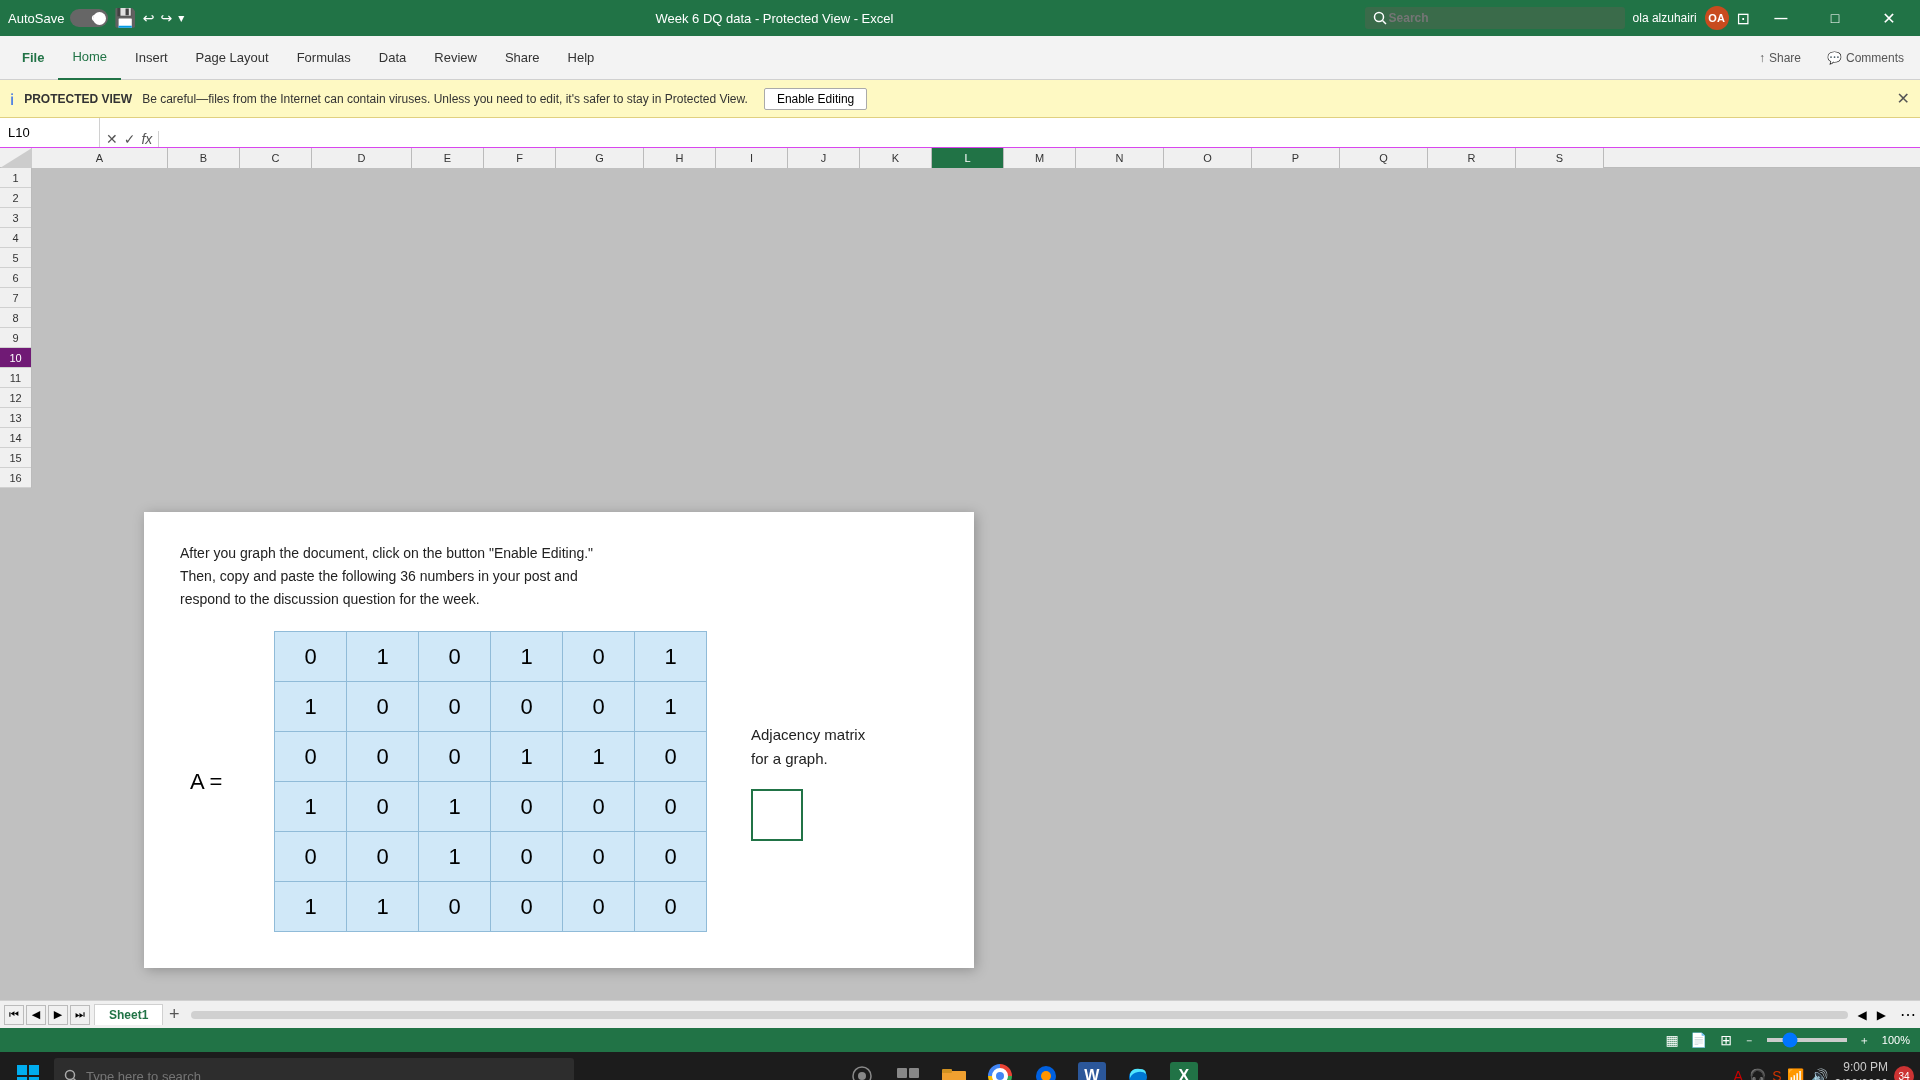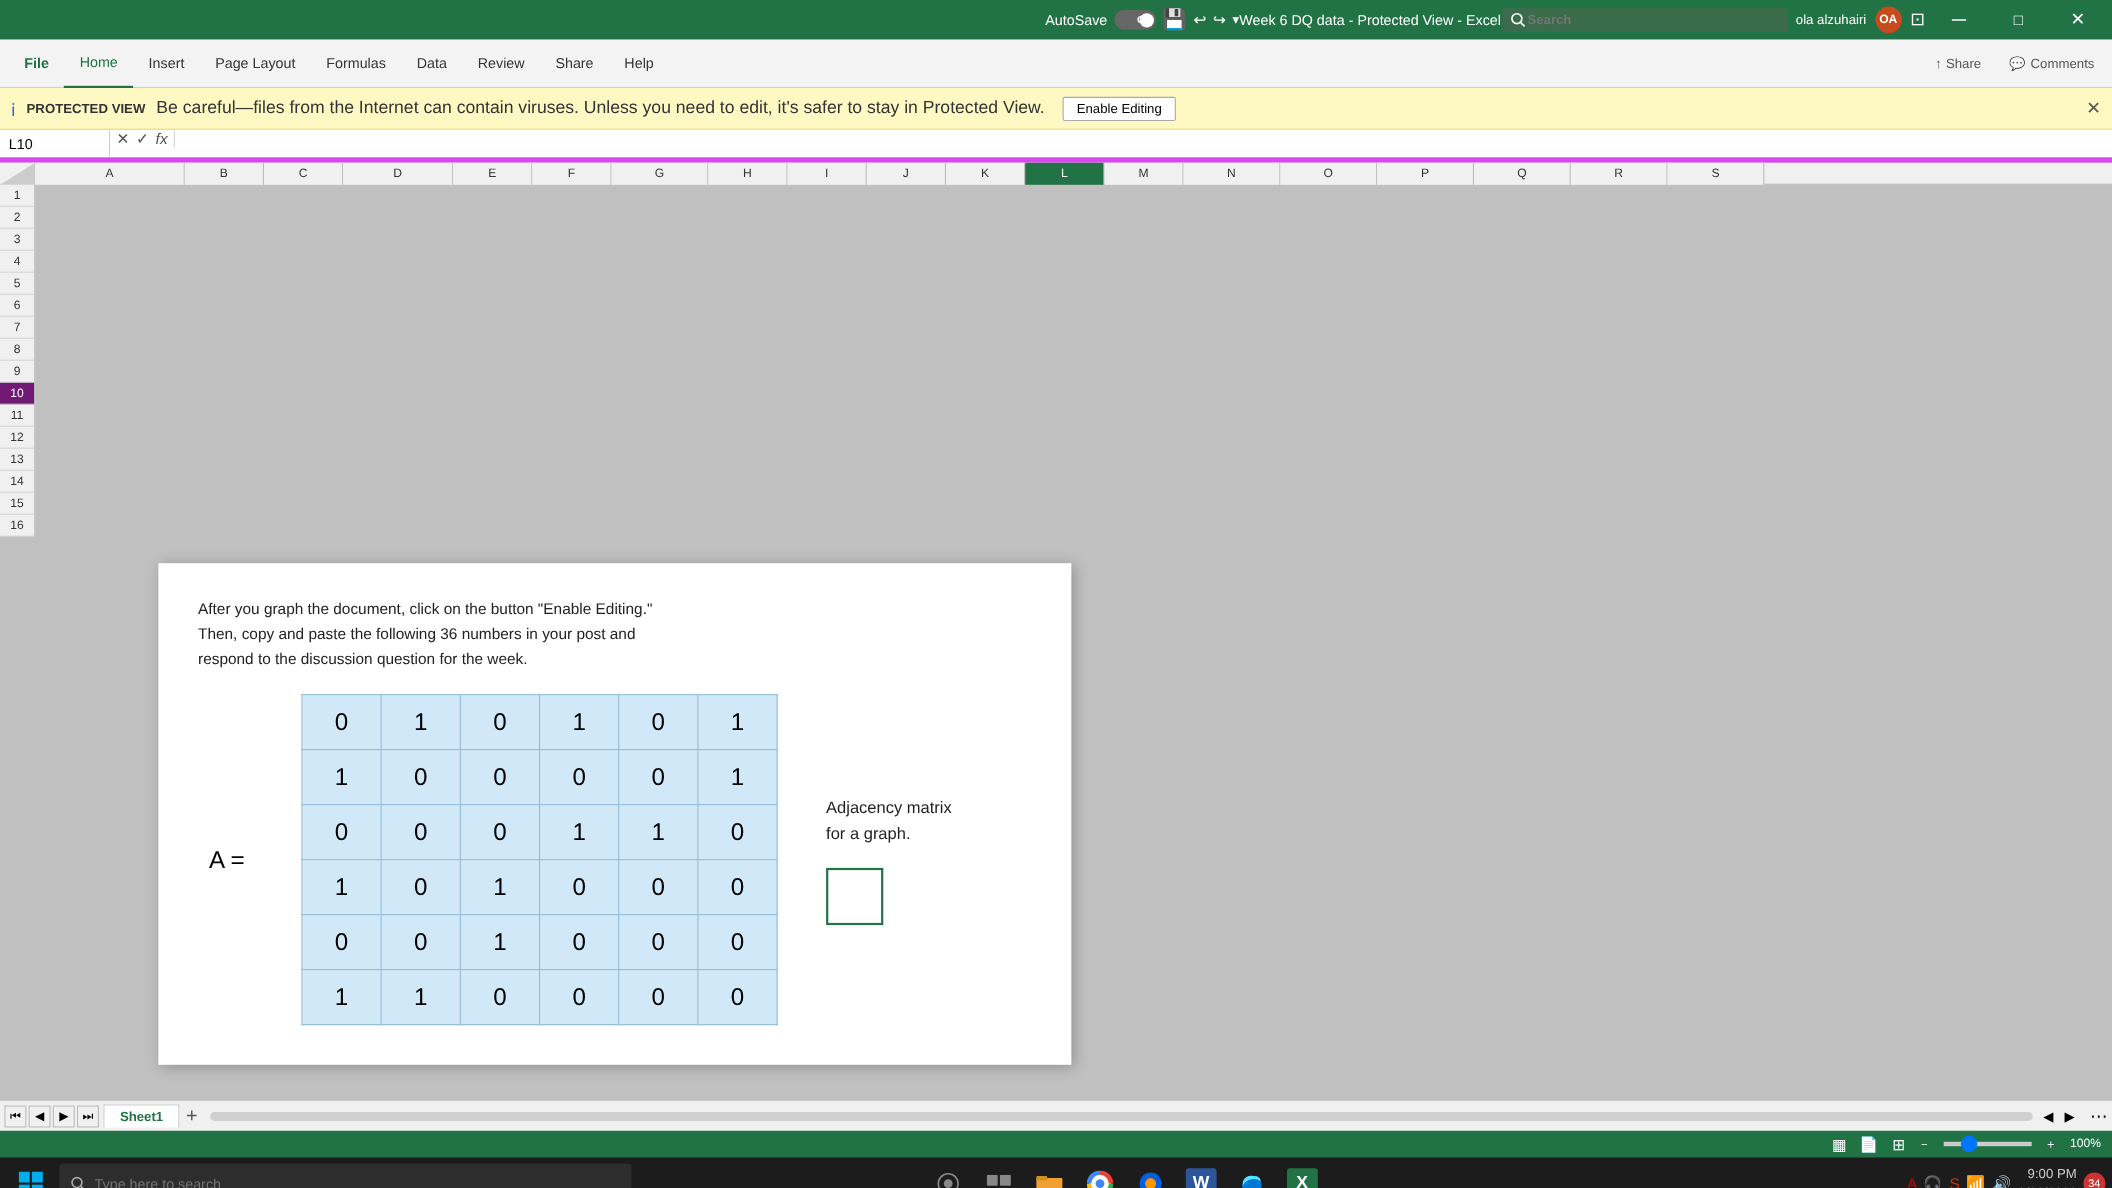--- a/index.html
+++ b/index.html
@@ -1,20 +1,20 @@
 <!DOCTYPE html>
 <html><head>
   <meta charset="utf-8">
   <style>
     * { margin: 0; padding: 0; box-sizing: border-box; }
     body { width: 1920px; height: 1080px; overflow: hidden; font-family: 'Segoe UI', Arial, sans-serif; background: #c0c0c0; }
 
     
     #title-bar {
-      width: 100%; height: 36px; background: #217346; display: flex; align-items: center; justify-content: flex-end;
+      width: 100%; height: 36px; background: #217346; display: flex; align-items: center; justify-content: space-between;
       color: white; padding: 0 8px;
     }
     #title-bar-left { display: flex; align-items: center; gap: 6px; font-size: 13px; }
     #autosave-toggle {
       background: #777; border-radius: 10px; width: 36px; height: 16px; display: flex; align-items: center; padding: 2px; cursor: pointer; position: relative;
     }
     #title-bar-center { display: flex; align-items: center; gap: 8px; }
     #title-center-text { font-size: 13px; }
     #search-bar {
       background: #e8f0e9; border: none; border-radius: 3px; width: 280px; height: 22px; padding: 0 8px 0 28px; font-size: 12px; color: #333;
@@ -30,29 +30,29 @@
     .ribbon-tab.active { color: #217346; border-bottom: 2px solid #217346; }
     #ribbon-right { margin-left: auto; display: flex; gap: 10px; }
     .ribbon-right-btn { font-size: 12px; color: #555; cursor: pointer; padding: 4px 8px; display: flex; align-items: center; gap: 4px; }
 
     
     #protected-bar {
       width: 100%; height: 38px; background: #fef9c3; border-bottom: 1px solid #e0d080; display: flex; align-items: center; padding: 0 10px; gap: 10px;
     }
     #protected-icon { color: #2563eb; font-size: 16px; }
     #protected-title { font-weight: bold; font-size: 12px; color: #333; }
-    #protected-msg { font-size: 16px; color: #333; }
+    #protected-msg { font-size: 12px; color: #333; }
     #enable-editing-btn {
       border: 1px solid #aaa; background: white; padding: 3px 12px; font-size: 12px; cursor: pointer; border-radius: 2px; margin-left: 6px;
     }
     #protected-close { margin-left: auto; font-size: 16px; cursor: pointer; color: #555; }
 
     
     #formula-bar {
-      width: 100%; height: 30px; background: white; border-bottom: 5px solid #d946ef; display: flex; align-items: flex-start;
+      width: 100%; height: 30px; background: white; border-bottom: 1px solid #d946ef; display: flex; align-items: flex-end;
     }
     #cell-ref { width: 100px; border-right: 1px solid #d0d0d0; height: 100%; display: flex; align-items: center; padding: 0 8px; font-size: 13px; }
     #formula-icons { display: flex; align-items: center; padding: 0 6px; gap: 6px; border-right: 1px solid #d0d0d0; }
     .formula-icon { font-size: 14px; color: #555; cursor: pointer; }
     #formula-input { flex: 1; border: none; outline: none; padding: 0 8px; font-size: 13px; }
     .col-header {
       display: flex; align-items: center; justify-content: center; font-size: 11px; color: #333; border-right: 1px solid #bbb; height: 20px;
       background: #f0f0f0;
     }
     .col-header.active { background: #217346; color: white; }

